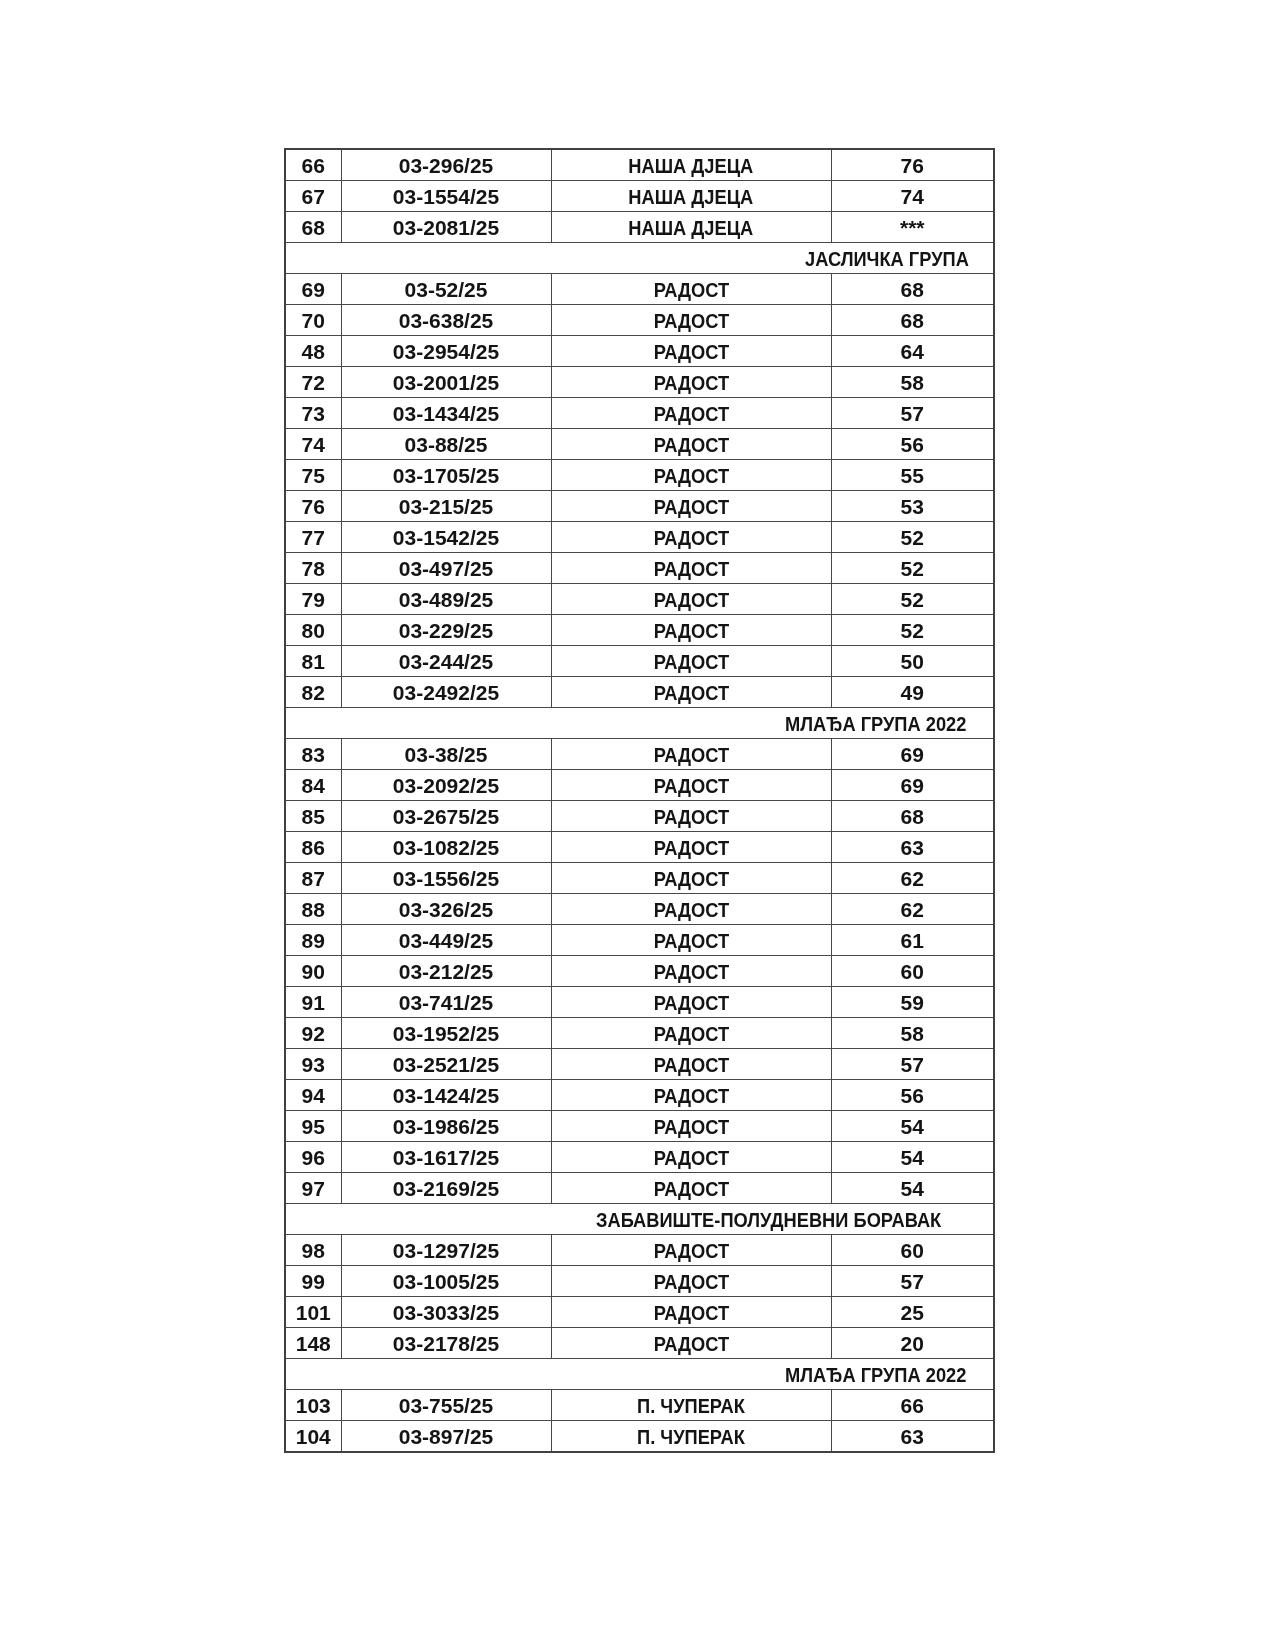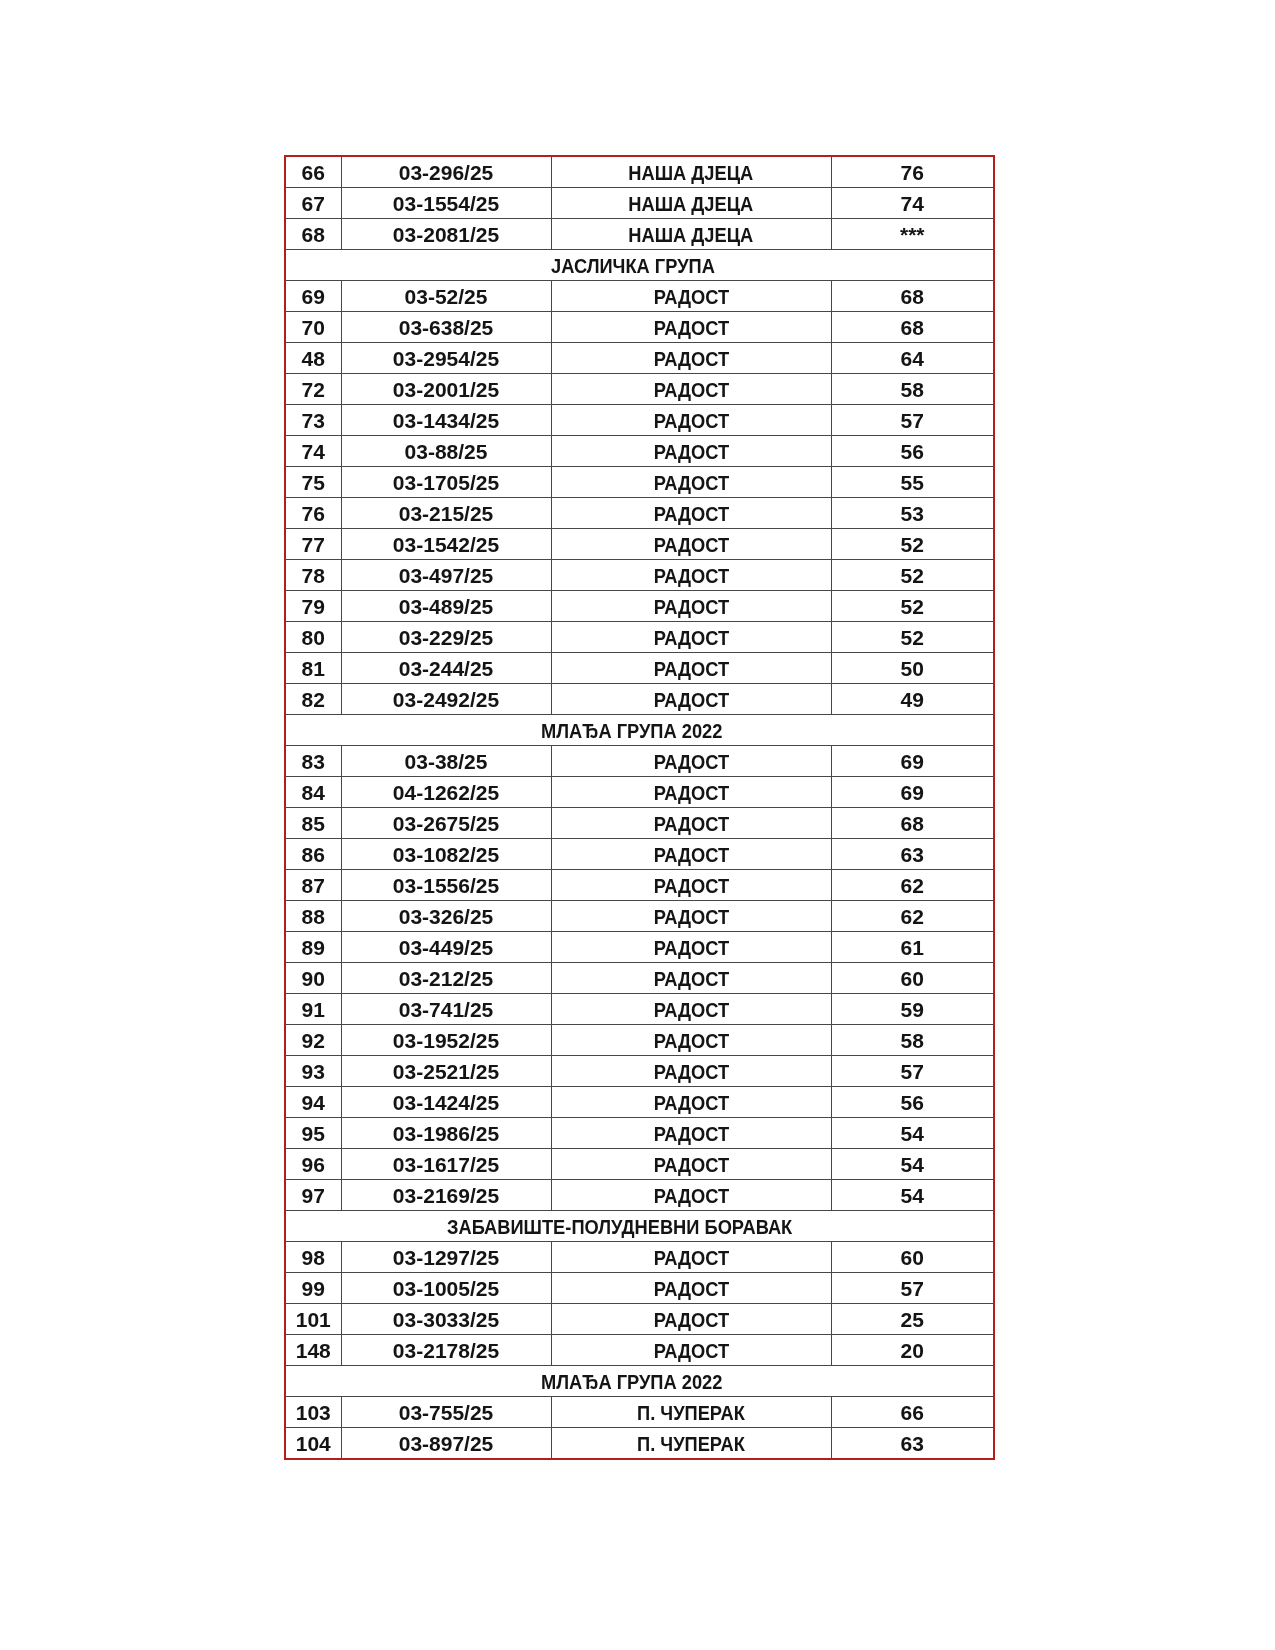--- a/index.html
+++ b/index.html
@@ -11,41 +11,41 @@
     position: relative;
     width: 1275px;
     height: 1650px;
     background: #ffffff;
     overflow: hidden;
     font-family: "Liberation Sans", "DejaVu Sans", sans-serif;
   }
   table.ranking {
     position: absolute;
     left: 284px;
-    top: 155px;
+    top: 148px;
     width: 709px;
     border-collapse: collapse;
     table-layout: fixed;
-    border: 2px solid #b91c1c;
+    border: 2px solid #404040;
   }
   table.ranking td {
     border: 1px solid #474747;
     height: 30px;
     padding: 0;
     text-align: center;
     vertical-align: middle;
     font-weight: 700;
     font-size: 21px;
     line-height: 1;
     color: #141414;
     overflow: hidden;
     white-space: nowrap;
   }
   table.ranking td.section-cell {
-    text-align: center;
+    text-align: right;
     padding-left: 11px;
   }
   .t {
     display: inline-block;
     white-space: nowrap;
   }
   .cond {
     transform: scaleX(0.87);
     transform-origin: center center;
   }
@@ -174,21 +174,21 @@
           <td colspan="4" class="section-cell"><span class="t cond">МЛАЂА ГРУПА 2022</span></td>
         </tr>
         <tr>
           <td><span class="t">83</span></td>
           <td><span class="t">03-38/25</span></td>
           <td><span class="t cond">РАДОСТ</span></td>
           <td><span class="t">69</span></td>
         </tr>
         <tr>
           <td><span class="t">84</span></td>
-          <td><span class="t">04-1262/25</span></td>
+          <td><span class="t">03-2092/25</span></td>
           <td><span class="t cond">РАДОСТ</span></td>
           <td><span class="t">69</span></td>
         </tr>
         <tr>
           <td><span class="t">85</span></td>
           <td><span class="t">03-2675/25</span></td>
           <td><span class="t cond">РАДОСТ</span></td>
           <td><span class="t">68</span></td>
         </tr>
         <tr>

